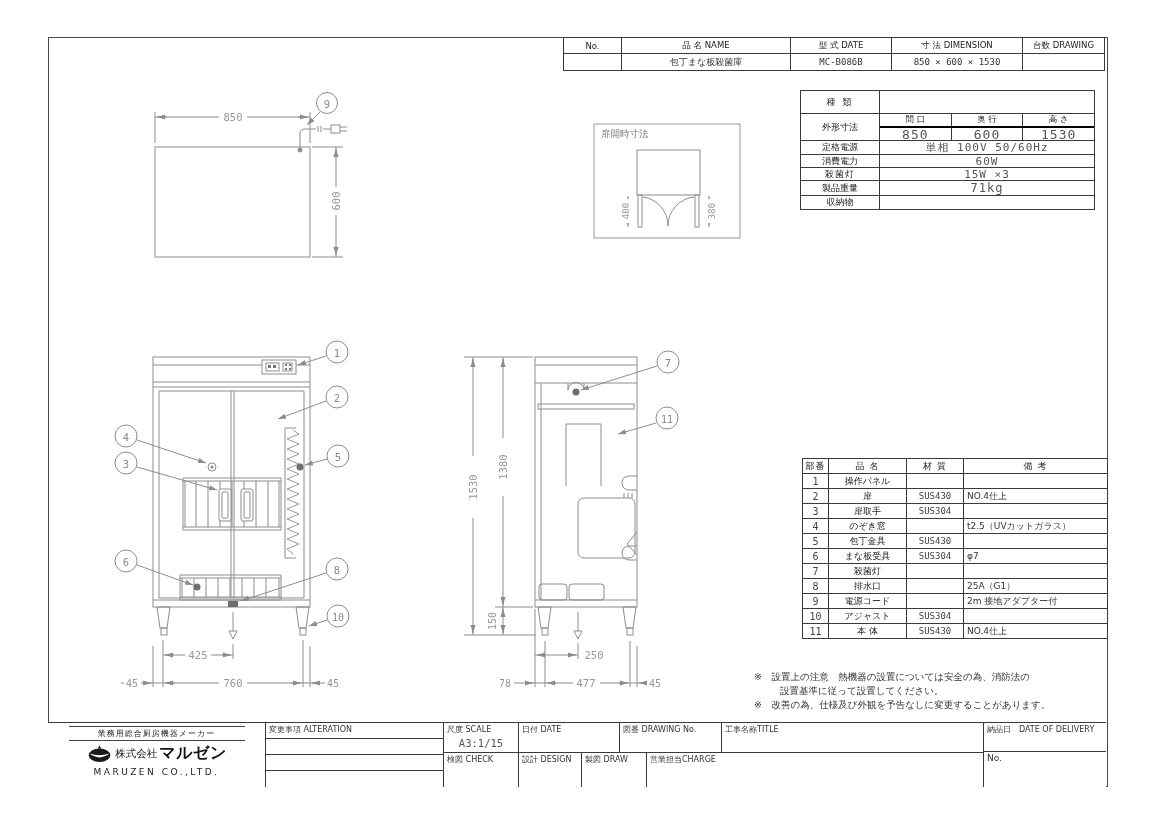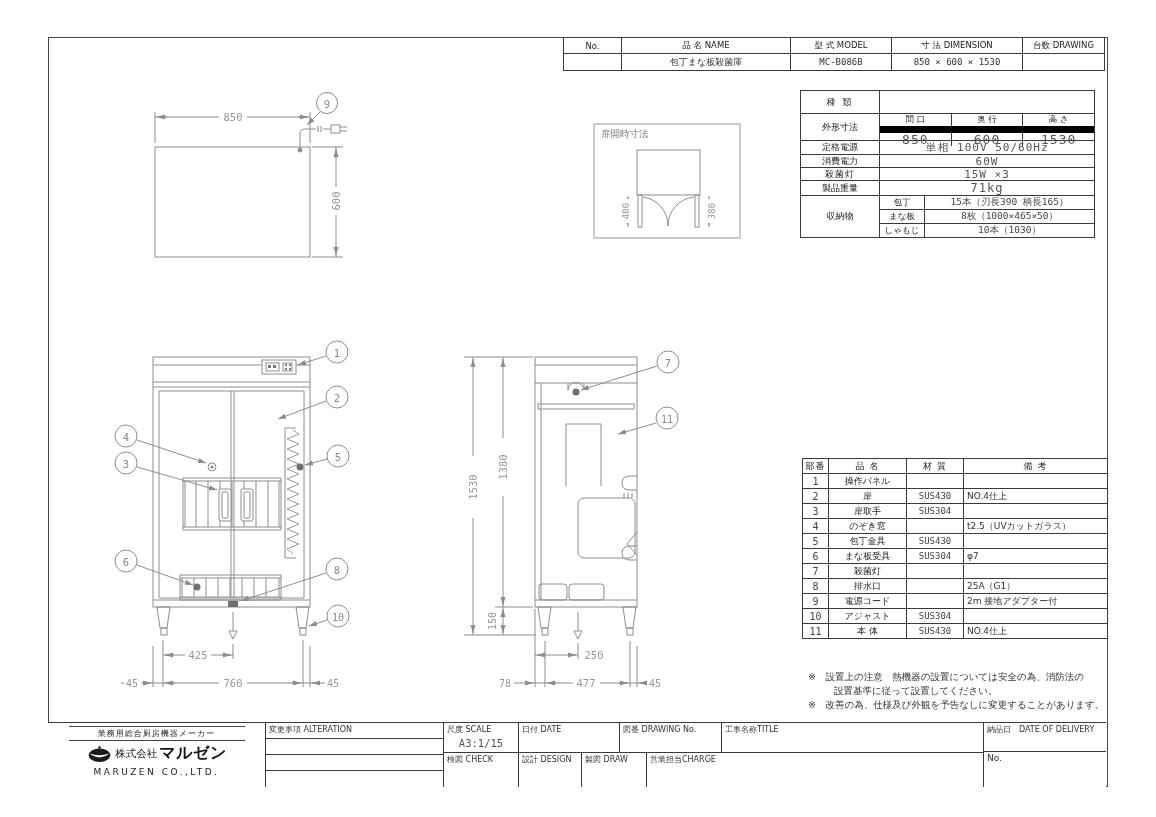--- a/index.html
+++ b/index.html
@@ -45,21 +45,21 @@
   .pc{height:14px;border-right:1px solid #3a3a3a;border-bottom:1px solid #3a3a3a;
         display:flex;align-items:center;justify-content:center;font-size:9px;color:#222;overflow:hidden;white-space:nowrap;}
   .pc.nr{border-right:none;}
   .pc.nb{border-bottom:none;}
   .pc.num{font-family:"DejaVu Sans Mono",monospace;font-size:10px;color:#444;}
   .pc.note{justify-content:flex-start;padding-left:3px;font-size:9px;color:#333;}
   .pc.mat{font-family:"DejaVu Sans Mono",monospace;font-size:9px;color:#444;}
   .pc.hd{letter-spacing:1px;}
 
   
-  .notes{position:absolute;left:808px;top:670px;width:314px;font-size:9.5px;color:#333;line-height:14px;}
+  .notes{position:absolute;left:754px;top:670px;width:314px;font-size:9.5px;color:#333;line-height:14px;}
   .notes .ind{padding-left:26px;}
 
   
   .tblock{position:absolute;left:48px;top:722px;width:1058px;height:64px;border-top:1.4px solid #3a3a3a;
         display:flex;background:#fff;font-size:8px;color:#333;}
   .tsec{border-left:1px solid #3a3a3a;box-sizing:border-box;}
   .tsec:first-child{border-left:none;}
   .secA{width:217px;display:flex;flex-direction:column;align-items:center;}
   .tagline{margin-top:3px;width:176px;text-align:center;border-top:1px solid #444;border-bottom:1px solid #444;
         padding:1px 0;letter-spacing:1px;font-size:8px;color:#222;white-space:nowrap;overflow:hidden;}
@@ -382,41 +382,41 @@
         <circle cx="667" cy="418" r="11" fill="#fff"></circle>
         <text x="667" y="419" font-size="10" fill="#8a8a8a" stroke="none" text-anchor="middle" dominant-baseline="central">11</text>
       </g>
     </g>
   </svg>
 
   <div class="htab">
     <div class="hr">
       <div class="hc w-no">No.</div>
       <div class="hc w-name">品 名 NAME</div>
-      <div class="hc w-model">型 式 MODEL</div>
+      <div class="hc w-model">型 式 DATE</div>
       <div class="hc w-dim">寸 法 DIMENSION</div>
       <div class="hc w-qty">台数 DRAWING</div>
     </div>
     <div class="hr vals">
       <div class="hc w-no hval"></div>
       <div class="hc w-name hval">包丁まな板殺菌庫</div>
       <div class="hc w-model hval mono">MC-B086B</div>
       <div class="hc w-dim hval mono">850 × 600 × 1530</div>
       <div class="hc w-qty hval"></div>
     </div>
   </div>
 
   <div class="spec">
     <div class="srow" style="height:22px;">
       <div class="slabel">種  類</div>
     </div>
     <div class="srow" style="height:26px;">
       <div class="slabel" style="letter-spacing:0;">外形寸法</div>
       <div class="scol">
-        <div class="s3" style="height:12px;border-bottom:7px solid #000000;font-size:8.5px;">
+        <div class="s3" style="height:12px;border-bottom:2px solid #000000;font-size:8.5px;">
           <div>間 口</div>
           <div>奥 行</div>
           <div>高 さ</div>
         </div>
         <div class="s3" style="height:13px;">
           <div class="bignum">850</div>
           <div class="bignum">600</div>
           <div class="bignum">1530</div>
         </div>
       </div>
@@ -432,34 +432,20 @@
     <div class="srow" style="height:12px;">
       <div class="slabel" style="letter-spacing:1px;">殺菌灯</div>
       <div class="sval mednum">15W ×3</div>
     </div>
     <div class="srow" style="height:14px;">
       <div class="slabel" style="letter-spacing:0;">製品重量</div>
       <div class="sval mednum" style="font-size:12px;">71kg</div>
     </div>
     <div class="srow">
       <div class="slabel" style="letter-spacing:0;">収納物</div>
-      <div class="scol">
-        <div class="stor-row">
-          <div class="stor-item">包丁</div>
-          <div class="stor-val">15本（刃長390 柄長165）</div>
-        </div>
-        <div class="stor-row">
-          <div class="stor-item">まな板</div>
-          <div class="stor-val">8枚（1000×465×50）</div>
-        </div>
-        <div class="stor-row">
-          <div class="stor-item">しゃもじ</div>
-          <div class="stor-val">10本（1030）</div>
-        </div>
-      </div>
     </div>
   </div>
 
   <div class="parts">
     <div class="pc hd">部番</div>
     <div class="pc hd">品  名</div>
     <div class="pc hd">材 質</div>
     <div class="pc hd nr">備  考</div>
 
     <div class="pc num">1</div>

